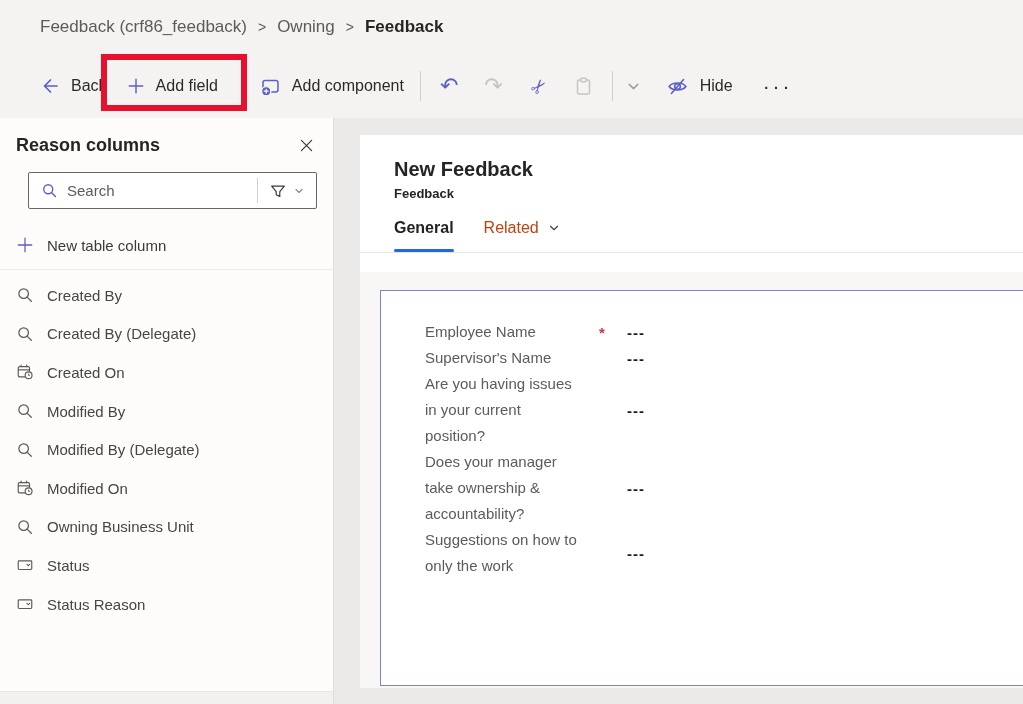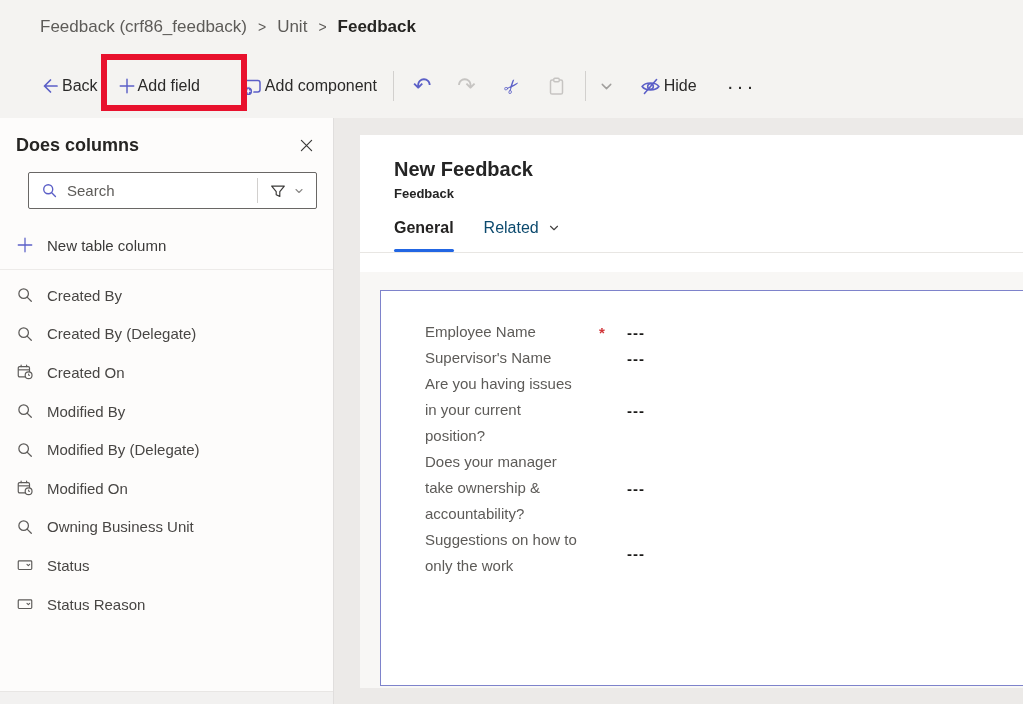--- a/index.html
+++ b/index.html
@@ -16,21 +16,21 @@
   
   .breadcrumb { position:absolute; top:0; left:0; right:0; height:54px;
     display:flex; align-items:center; padding-left:40px; }
   .crumb { font-size:17px; color:#5d5b58; }
   .crumb.current { font-weight:700; color:#262523; }
   .crumb-sep { font-size:14px; color:#5d5b58; padding:0 11px; }
 
   
   .toolbar { position:absolute; top:54px; left:0; right:0; height:64px;
     display:flex; align-items:center; }
-  .tb-btn { display:flex; align-items:center; gap:2px; font-size:16px; color:#2b2a29; cursor:pointer; }
+  .tb-btn { display:flex; align-items:center; gap:11px; font-size:16px; color:#2b2a29; cursor:pointer; }
   .purple { color:#5b5fc7; }
   .disabled { color:#c6c4c2; }
   .tb-divider { width:1px; height:30px; background:#d2d0ce; }
   .glyph { font-family:"DejaVu Sans", sans-serif; font-size:22px; line-height:1; cursor:pointer; }
   .scissors { display:inline-block; transform:rotate(-50deg); font-size:19px; }
   .more-dots { font-size:21px; letter-spacing:3px; color:#2b2a29; cursor:pointer; }
 
   
   .highlight-box { position:absolute; left:101px; top:54px; width:146px; height:57px;
     border:6px solid #e8112d; z-index:20; pointer-events:none; }
@@ -72,40 +72,40 @@
   .canvas { position:absolute; left:26px; top:17px; right:-24px; bottom:16px;
     background:#fff; overflow:hidden; }
   .form-head { padding:23px 0 0 34px; }
   .form-title { font-size:20px; font-weight:700; color:#242424; }
   .form-subtitle { font-size:13px; font-weight:700; color:#242424; margin-top:5px; }
   .tabs { margin:21px 0 0 34px; display:flex; align-items:flex-end; gap:30px; height:30px; }
   .tab { font-size:16px; cursor:pointer; padding-bottom:15px; position:relative; }
   .tab.active { font-weight:600; color:#242322; }
   .tab.active::after { content:""; position:absolute; left:0; right:0; bottom:0;
     height:3px; background:#2266e3; border-radius:2px; }
-  .tab.plain { color:#0c4a6e; display:flex; align-items:center; gap:8px; }
+  .tab.plain { color:#c2410c; display:flex; align-items:center; gap:8px; }
   .tabs-divider { height:1px; background:#e8e6e3; }
   .form-body { position:absolute; left:0; right:0; top:137px; bottom:0; background:#f8f7f5; }
   .section { position:absolute; left:20px; top:18px; right:-10px; bottom:2px;
     background:#fff; border:1.5px solid #7e83cb; }
   .rows { padding:28px 0 0 44px; }
   .field-row { display:flex; align-items:center; }
   .field-row + .field-row { margin-top:0; }
   .f-label { width:160px; font-size:15px; line-height:26px; color:#5d5b58; }
   .f-req { width:42px; padding-left:14px; font-size:15px; color:#d13438; font-weight:700; }
   .f-value { font-size:15px; font-weight:700; color:#1b1a19; letter-spacing:1px; }
   .mt34 { margin-top:34px; } .mt28 { margin-top:28px; } .mt22 { margin-top:22px; } .mt16 { margin-top:16px; }
 </style>
 </head>
 <body>
 
 <div class="breadcrumb">
   <span class="crumb">Feedback (crf86_feedback)</span>
   <span class="crumb-sep">&gt;</span>
-  <span class="crumb">Unit</span>
+  <span class="crumb">Owning</span>
   <span class="crumb-sep">&gt;</span>
   <span class="crumb current">Feedback</span>
 </div>
 
 <div class="toolbar">
   <div class="tb-btn" style="margin-left:40px;">
     <span>
       <svg width="20" height="20" viewBox="0 0 20 20">
           <path d="M10.5 4 L4.5 10 L10.5 16 M4.5 10 H17" fill="none" stroke="#5b5fc7" stroke-width="1.7" stroke-linecap="round" stroke-linejoin="round"></path>
         </svg>
@@ -164,21 +164,21 @@
     <span>Hide</span>
   </div>
 
   <span class="more-dots" style="margin-left:30px;">···</span>
 </div>
 
 <div class="highlight-box"></div>
 
 <div class="sidebar">
   <div class="sb-header">
-    <span class="sb-title">Does columns</span>
+    <span class="sb-title">Reason columns</span>
     <span class="sb-close">
       <svg width="17" height="17" viewBox="0 0 20 20">
           <path d="M4 4 L16 16 M16 4 L4 16" stroke="#3b3a39" stroke-width="1.4" stroke-linecap="round"></path>
         </svg>
     </span>
   </div>
 
   <div class="sb-search">
     <span class="search-mag">
       <svg width="17" height="17" viewBox="0 0 20 20">

